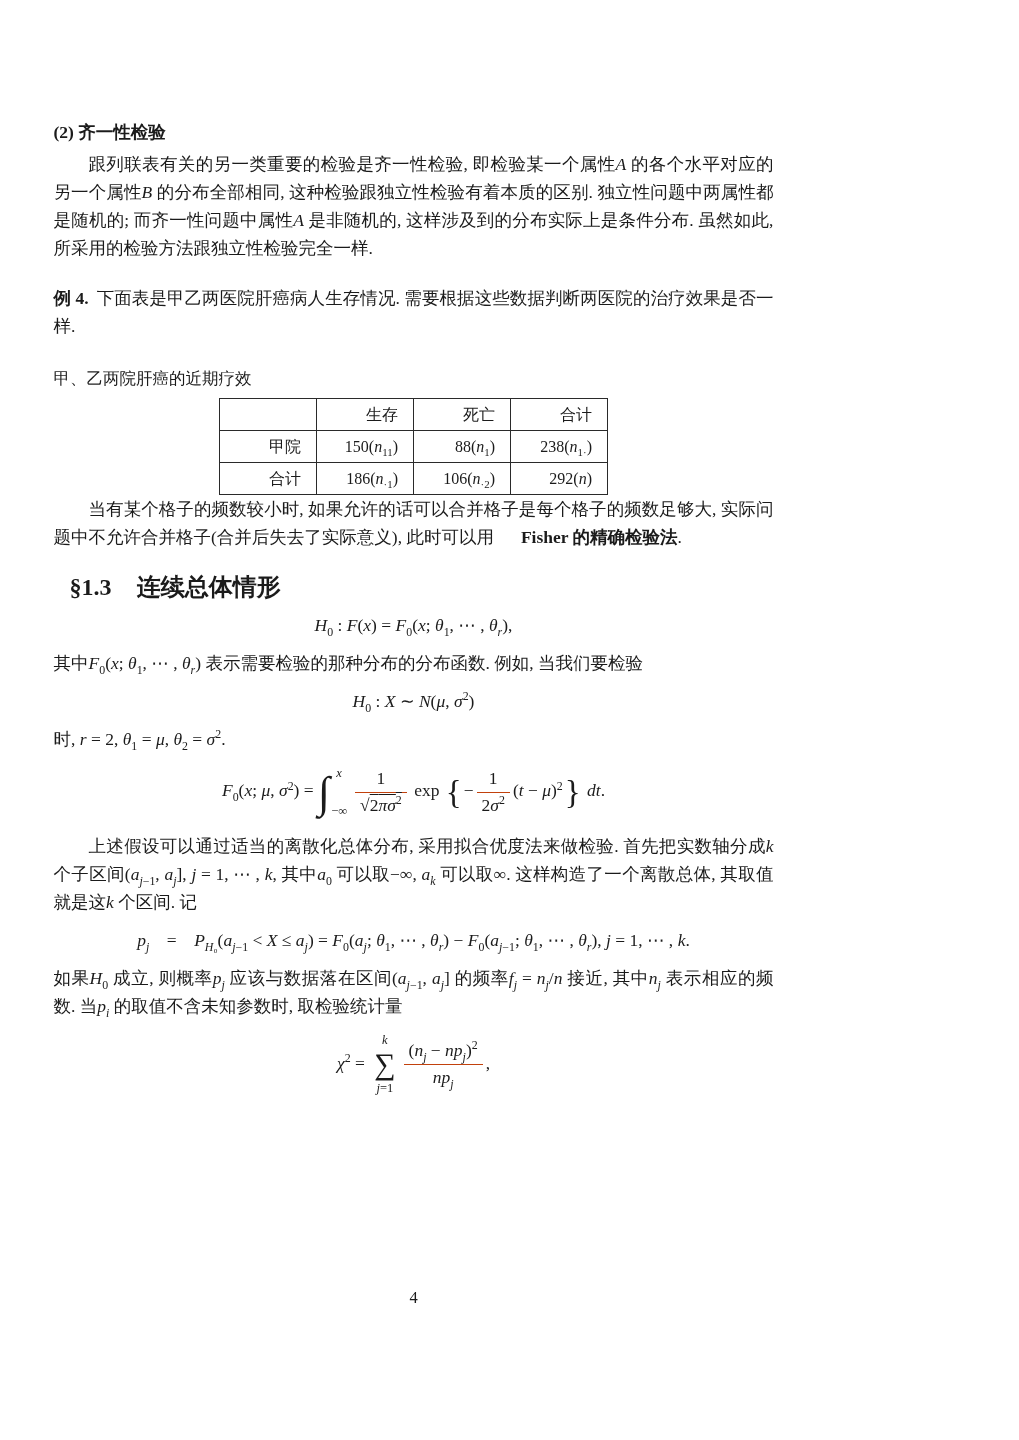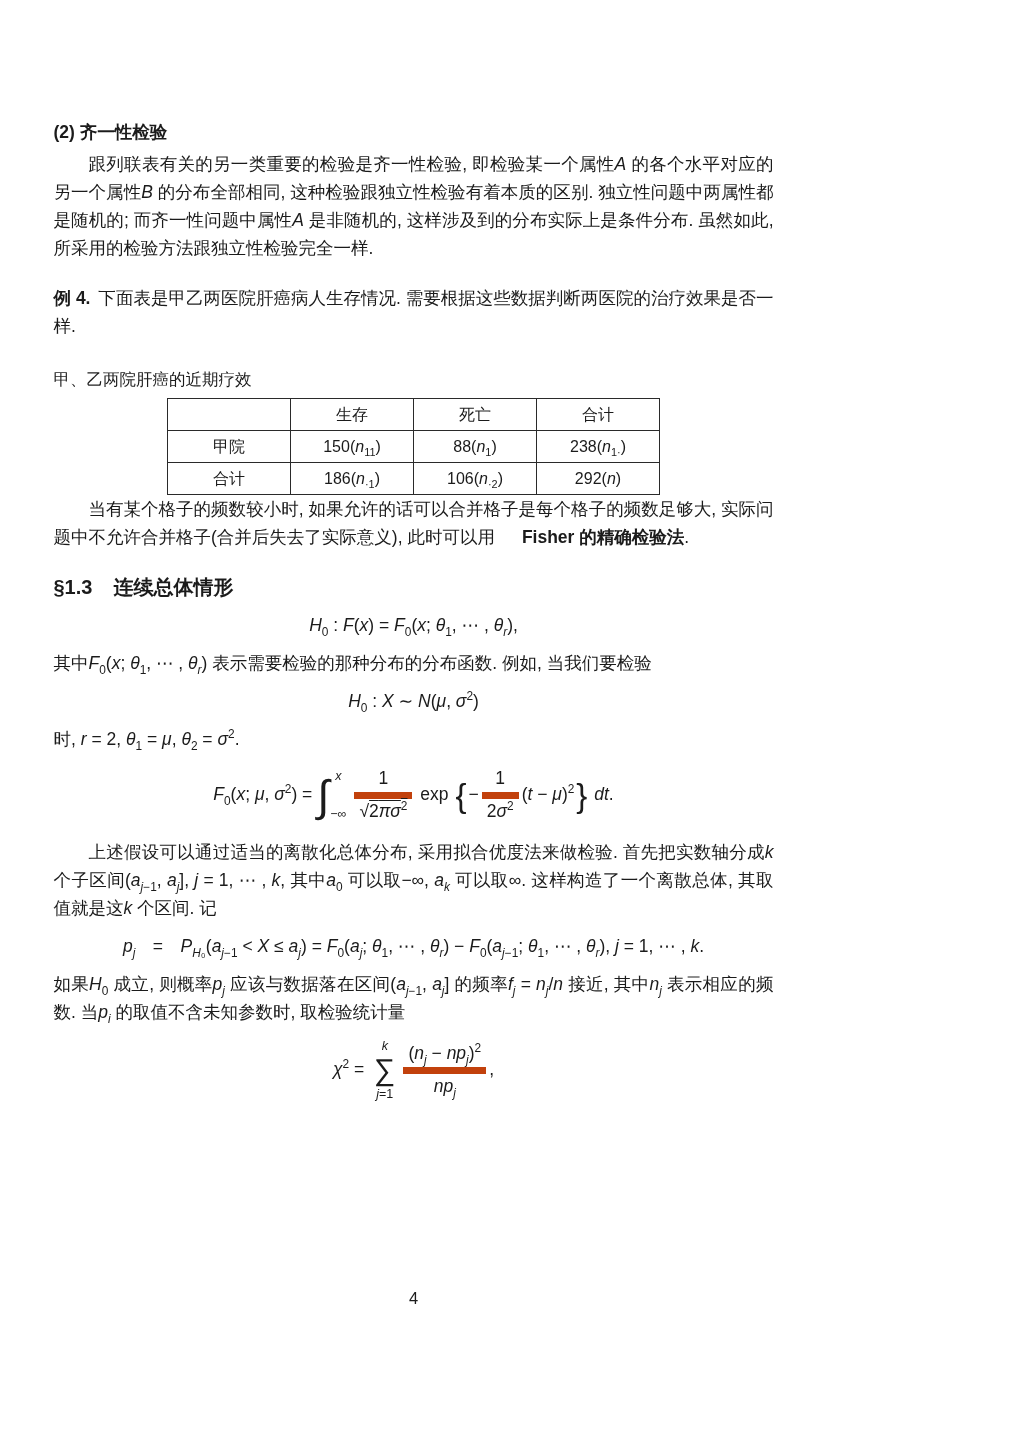--- a/index.html
+++ b/index.html
@@ -1,43 +1,43 @@
 <!DOCTYPE html>
 <html><head>
 <meta charset="utf-8">
 <style>
   html,body{margin:0;padding:0;background:#ffffff;}
   .page{
     position:relative;
     width:827px;height:1440px;
     background:#ffffff;color:#1b1b1b;
-    font-family:Liberation Sans, sans-serif;
+    font-family:Liberation Serif, serif;
     font-size:17.5px;line-height:28px;
     overflow:hidden;
   }
   .content{width:720px;margin:0 auto;padding-top:118px;text-align:justify;}
   p{margin:0;}
   .indent{text-indent:2em;}
   i{font-style:italic;}
   b{font-weight:bold;margin-left:27px;}
   sub,sup{font-size:68%;line-height:0;}
   .block-heading{font-weight:bold;margin-bottom:4px;}
   .para-label{font-weight:bold;margin-right:0.45em;}
   .example{margin-top:22px;}
   .solution{margin-top:26px;}
   .tbl-caption{text-align:left;margin-top:26px;font-size:16.5px;line-height:26px;}
   table.data{border-collapse:collapse;margin:6px auto 0;font-size:16px;line-height:21px;}
-  table.data td{border:1px solid #2a2a2a;padding:5px 28px;text-align:center;min-width:66px;}
-  .sec-heading{font-weight:bold;font-size:20px;margin:22px 0 10px;}
+  table.data td{border:1px solid #2a2a2a;padding:5px 15px;text-align:right;min-width:66px;}
+  .sec-heading{font-weight:bold;font-size:24px;margin:22px 16px 10px;}
   .sec-heading .secno{margin-right:1.05em;}
   .eq{text-align:center;margin:10px 0;}
   .eq-big{text-align:center;margin:14px 0;line-height:30px;}
   .frac{display:inline-block;vertical-align:middle;text-align:center;margin:0 3px;line-height:1.25;}
   .frac .num{display:block;padding:1px 5px 2px;}
-  .frac .den{display:block;border-top:7px solid #c2410c;padding:2px 5px 1px;}
+  .frac .den{display:block;border-top:1px solid #c2410c;padding:2px 5px 1px;}
   .int{font-size:44px;vertical-align:middle;line-height:0.9;font-weight:normal;}
   .lims{display:inline-flex;flex-direction:column;justify-content:space-between;height:50px;
         vertical-align:middle;font-size:12.5px;line-height:1;margin:0 5px 0 1px;}
   .brace{font-size:33px;vertical-align:middle;line-height:1;font-weight:normal;margin:0 2px;}
   .sum{display:inline-flex;flex-direction:column;align-items:center;vertical-align:middle;
        line-height:1;margin:0 5px;font-size:12.5px;}
   .sum .ss{font-size:30px;line-height:1;margin:3px 0;}
   .ol{text-decoration:overline;}
   .pageno{position:absolute;left:0;right:0;bottom:128px;text-align:center;font-size:16.5px;}
 </style>

